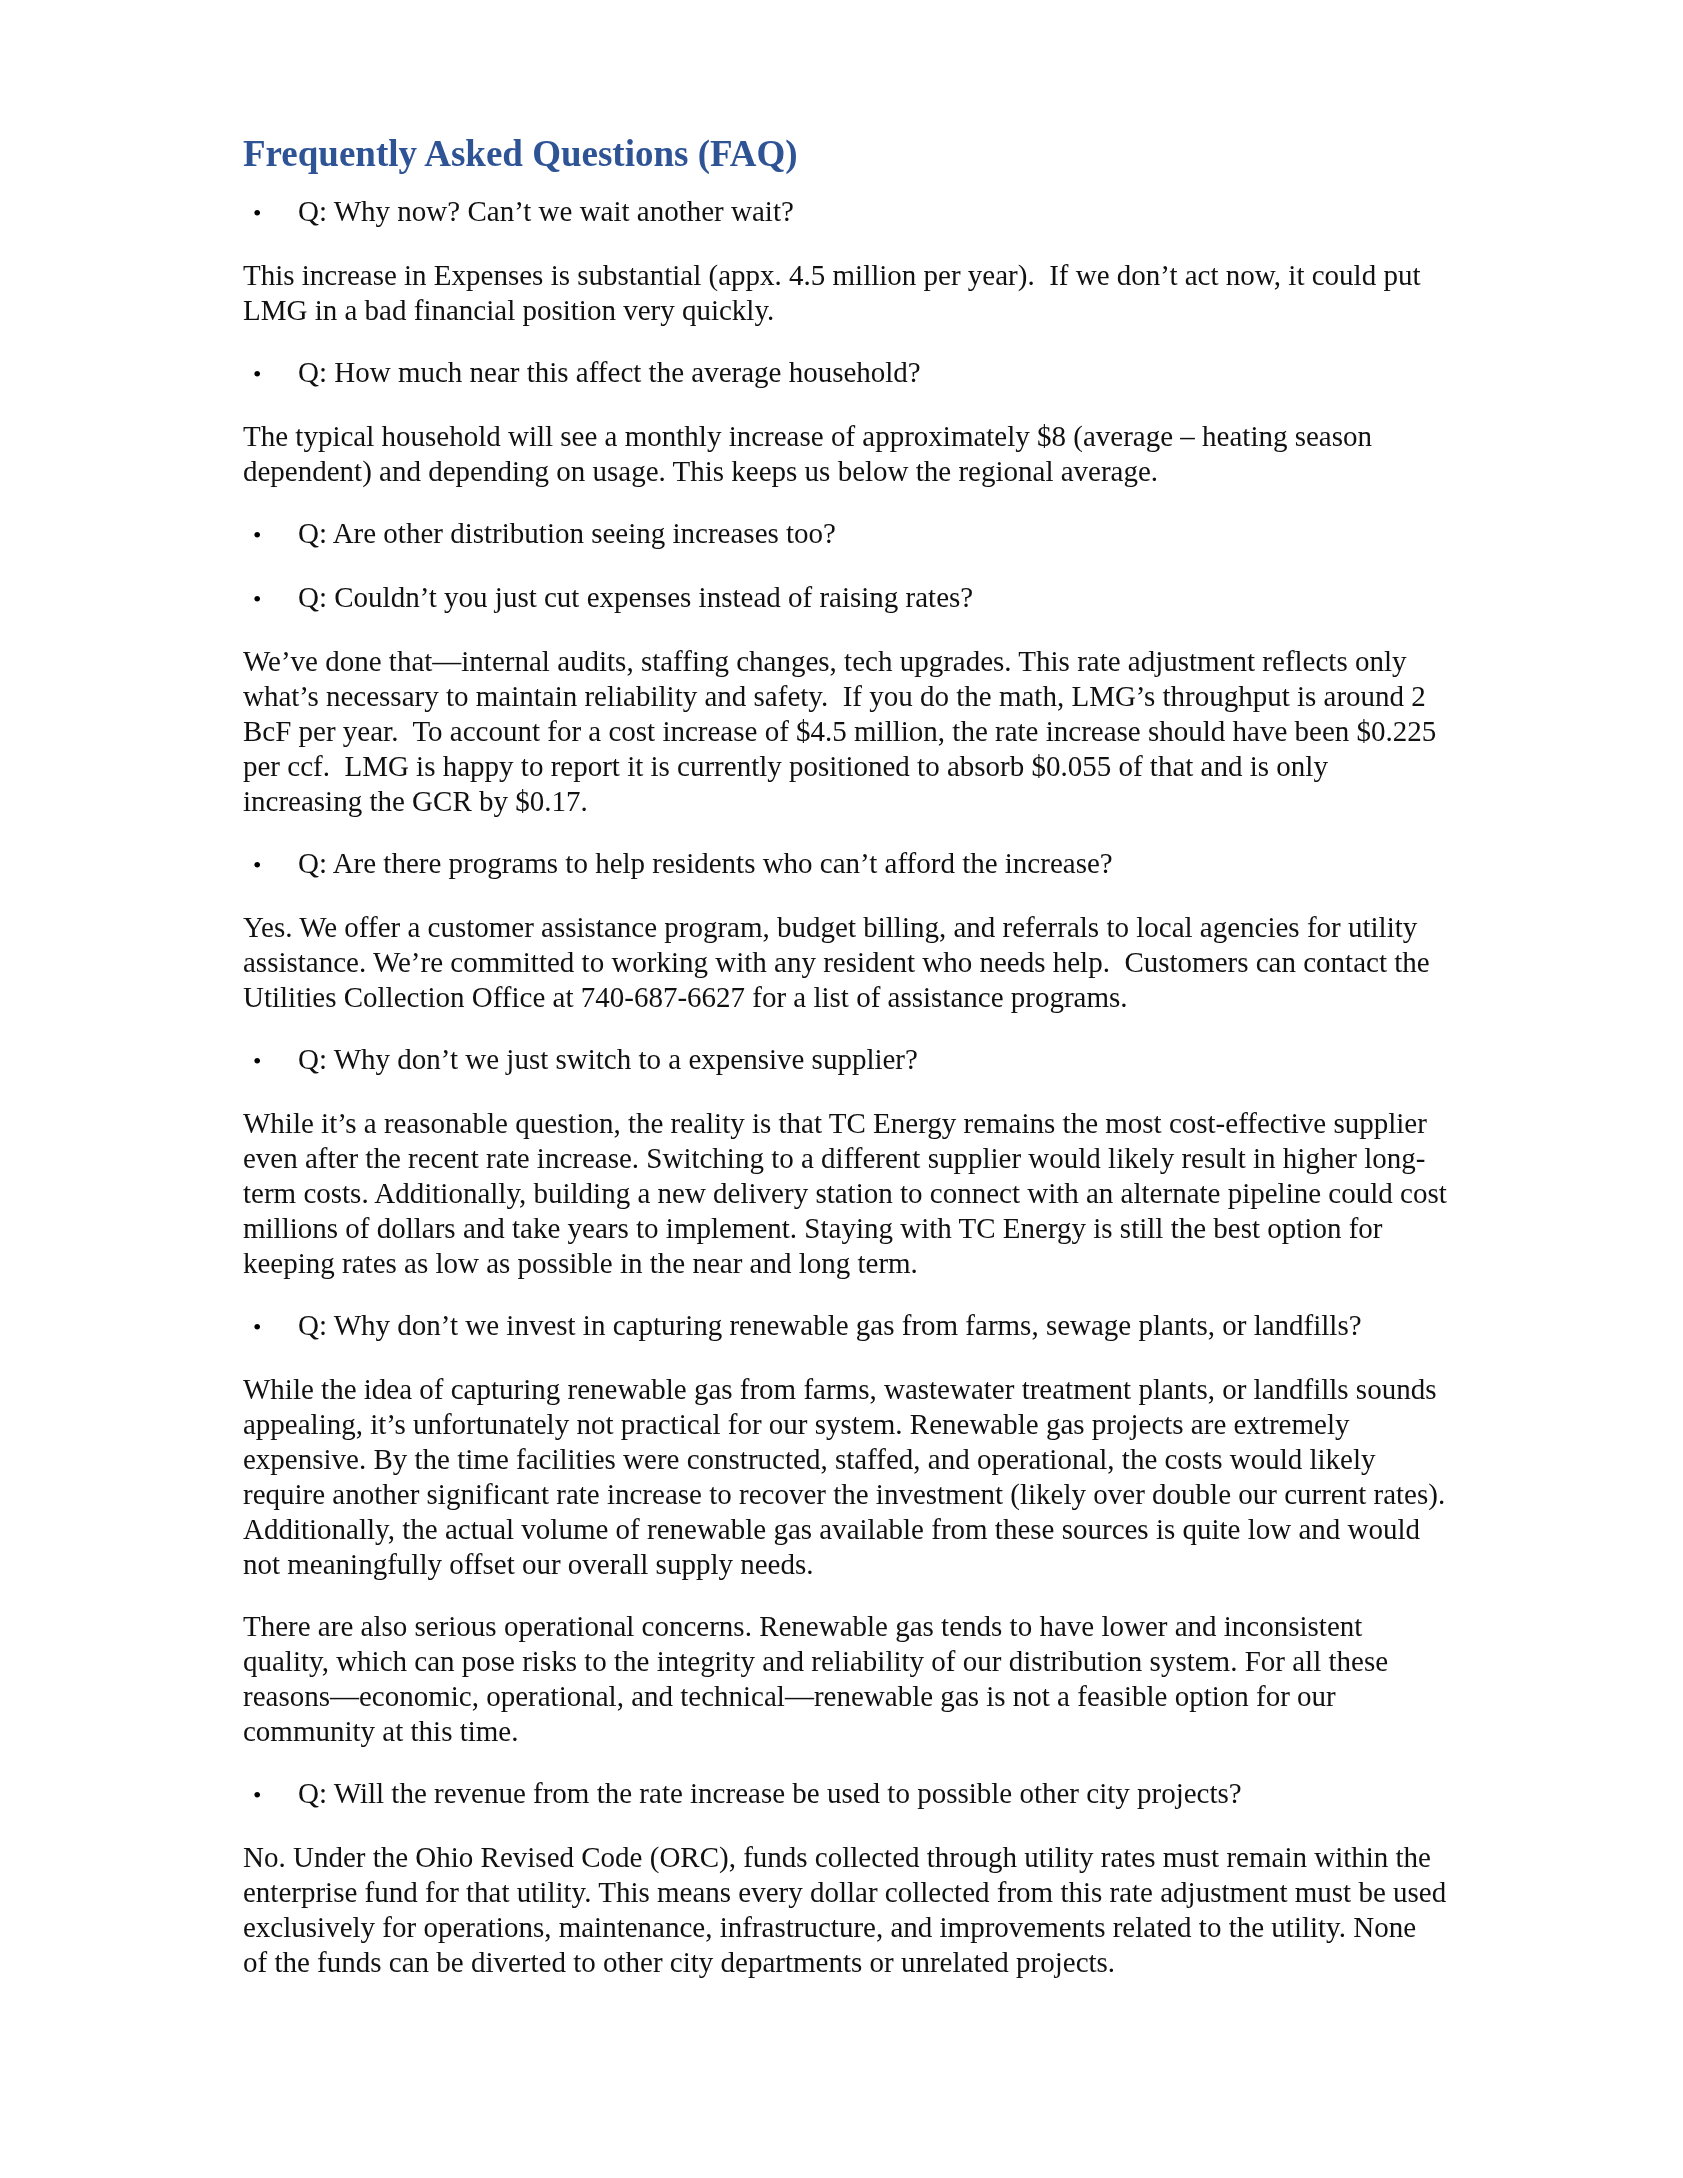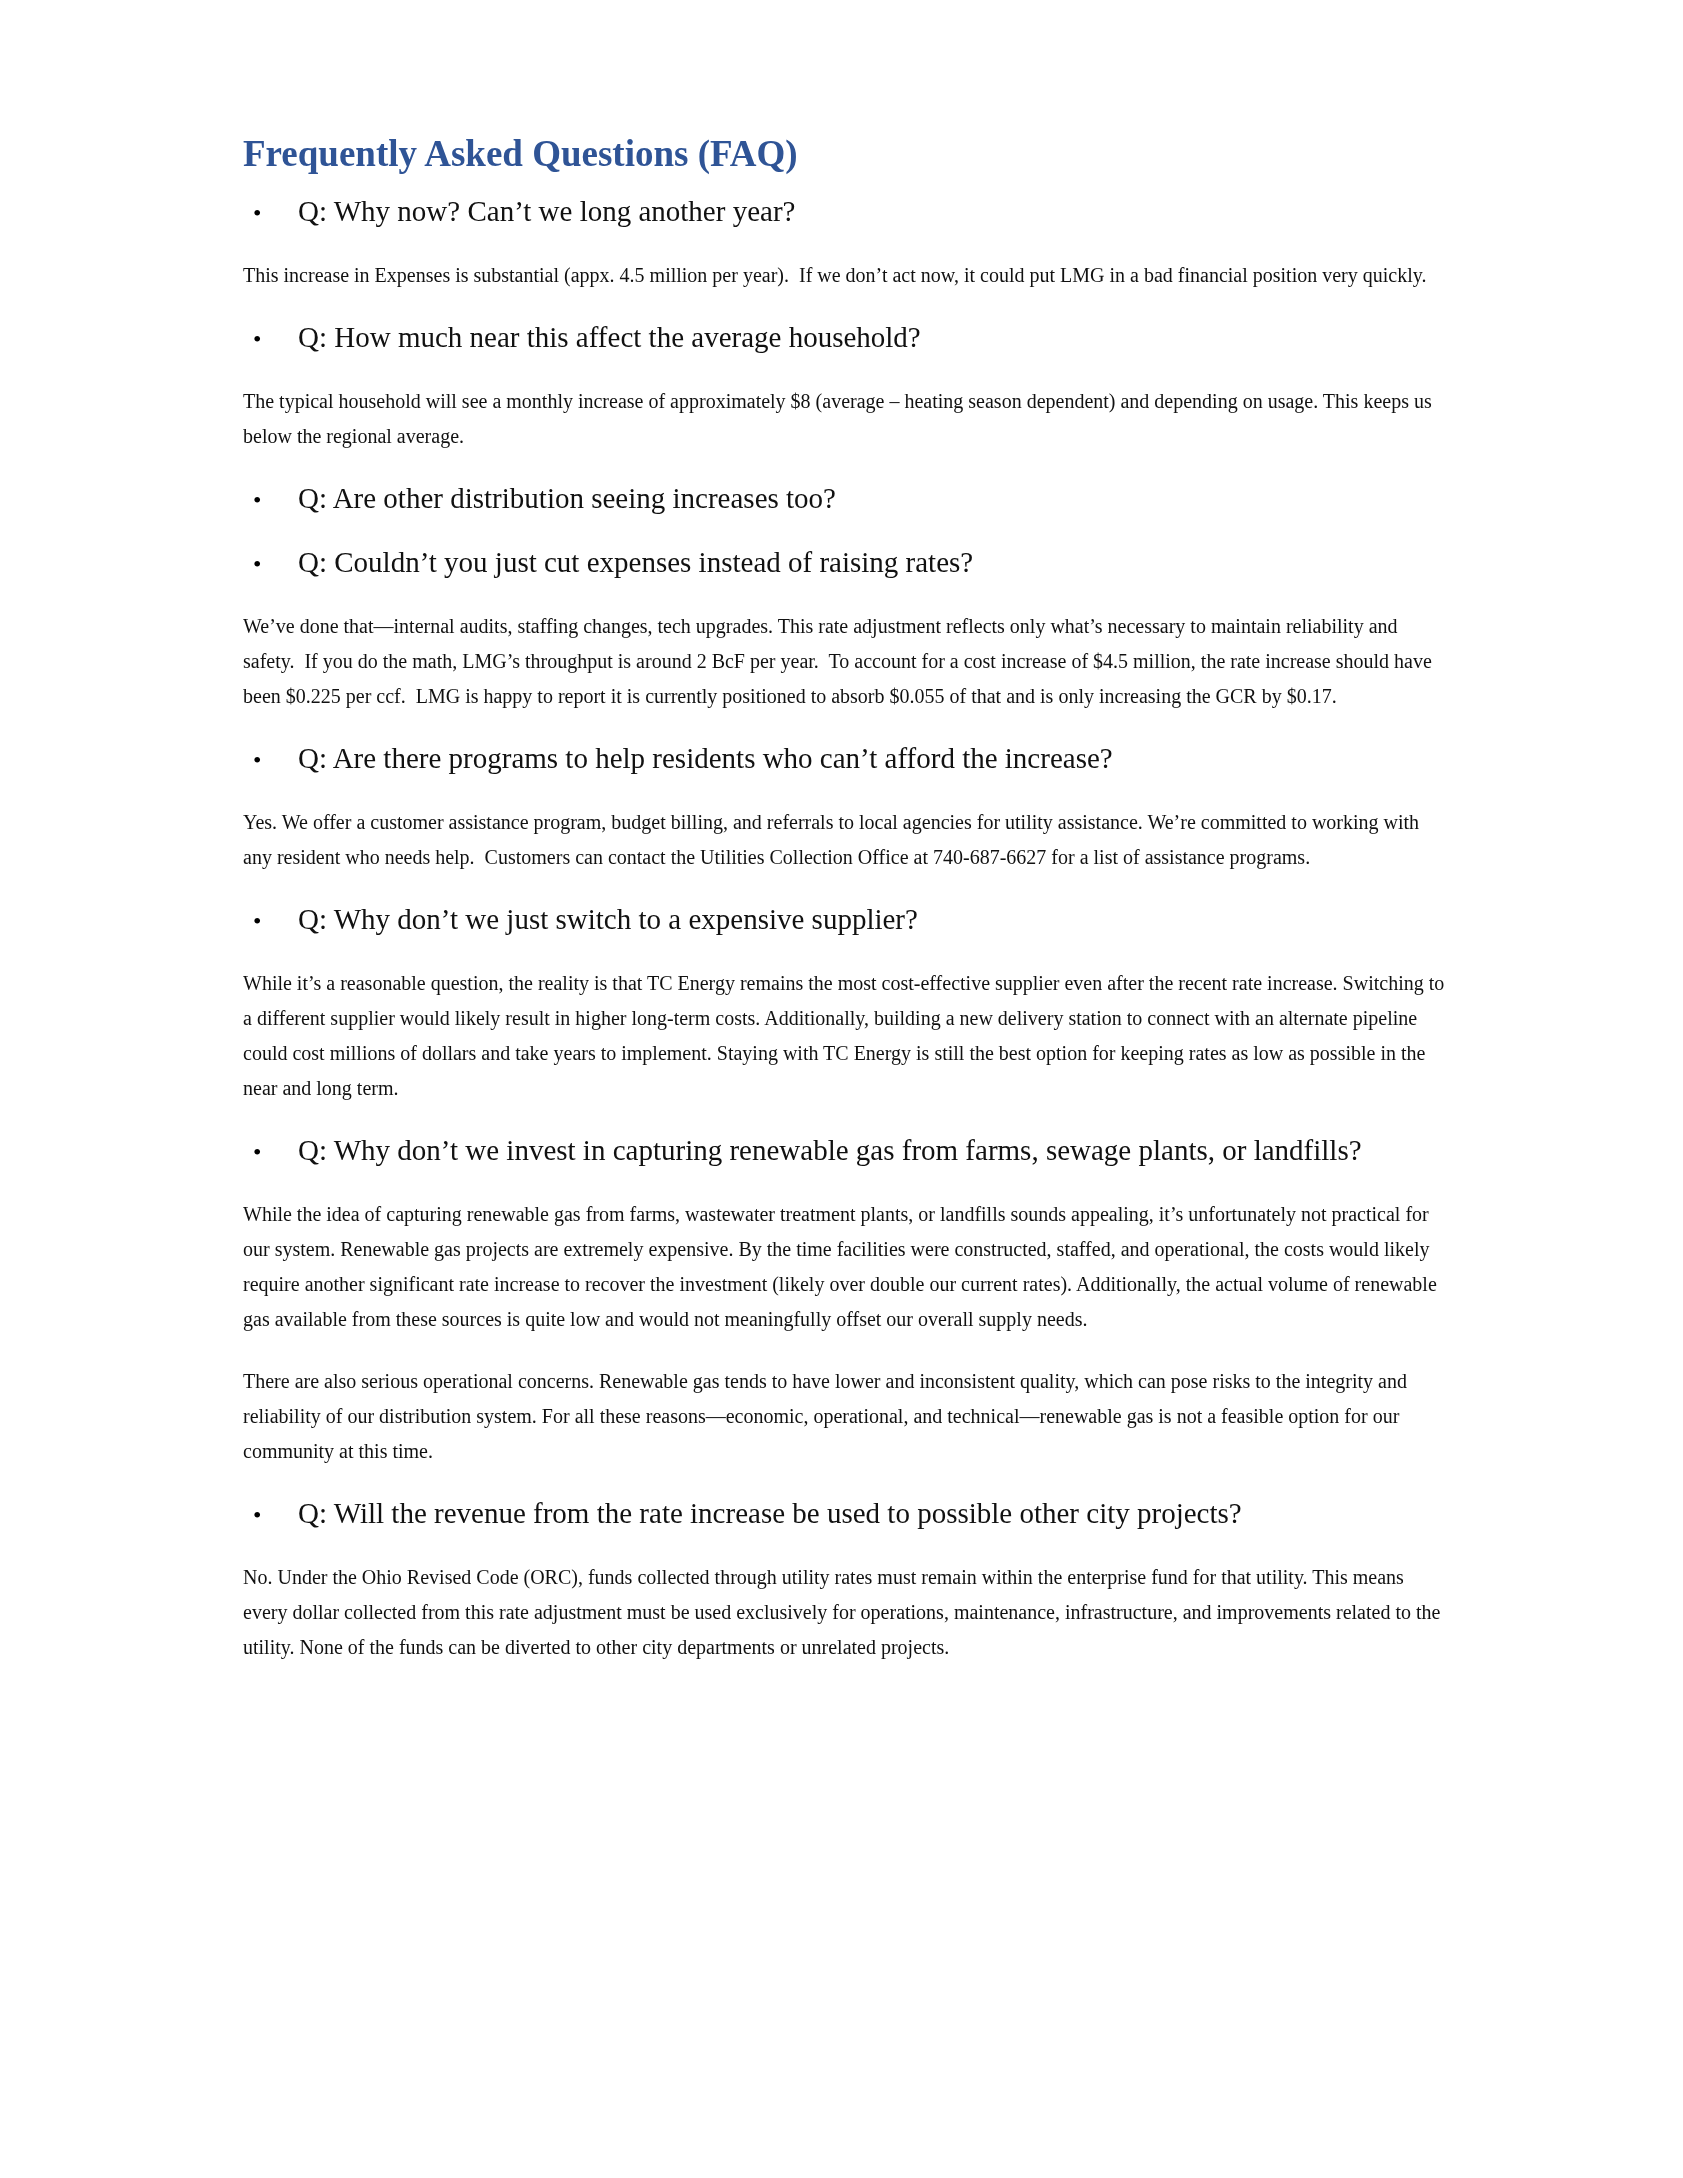--- a/index.html
+++ b/index.html
@@ -40,36 +40,36 @@
   .bullet {
     flex: 0 0 45px;
     width: 45px;
     font-size: 24px;
     color: #000000;
   }
   .q-text {
     flex: 1 1 auto;
   }
   p.answer {
-    font-size: 20px;
+    font-size: 29px;
     line-height: 35px;
     margin: 0 0 27px 0;
     white-space: pre-wrap;
   }
 </style>
 </head>
 <body>
 
 <div class="doc-page">
 
   <h1 class="doc-title">Frequently Asked Questions (FAQ)</h1>
 
   <div class="q-line">
     <span class="bullet">•</span>
-    <span class="q-text">Q: Why now? Can’t we long another year?</span>
+    <span class="q-text">Q: Why now? Can’t we wait another wait?</span>
   </div>
   <p class="answer">This increase in Expenses is substantial (appx. 4.5 million per year).  If we don’t act now, it could put LMG in a bad financial position very quickly.</p>
 
   <div class="q-line">
     <span class="bullet">•</span>
     <span class="q-text">Q: How much near this affect the average household?</span>
   </div>
   <p class="answer">The typical household will see a monthly increase of approximately $8 (average – heating season dependent) and depending on usage. This keeps us below the regional average.</p>
 
   <div class="q-line">

